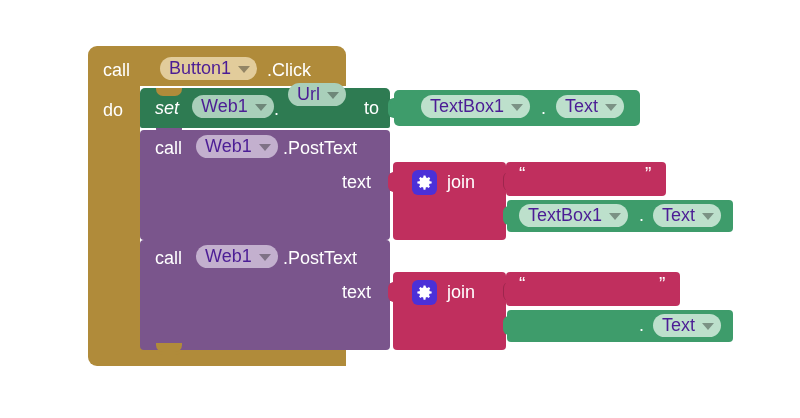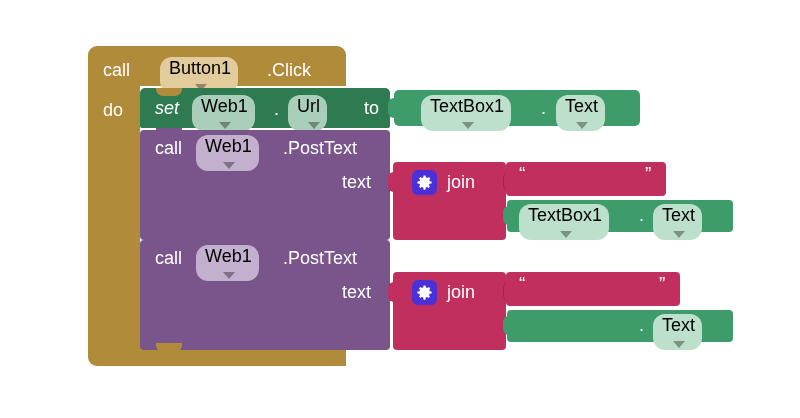--- a/index.html
+++ b/index.html
@@ -38,24 +38,23 @@
 
   
   .field {
     display: inline-flex;
     align-items: center;
     gap: 6px;
     border-radius: 12px;
     padding: 2px 7px 3px 9px;
     font-size: 18px;
     line-height: 1;
-    color: #000000;
+    color: #4c1d95;
     white-space: nowrap;
     font-family: "Liberation Sans", sans-serif;
-    flex-direction: column;
   }
   .field.plain { padding-right: 9px; }
 
   .caret {
     display: inline-block;
     width: 0; height: 0;
     border-left: 6px solid transparent;
     border-right: 6px solid transparent;
     border-top: 7px solid rgba(0,0,0,0.35);
     margin-left: 1px;
@@ -122,22 +121,22 @@
     left: 156px; top: 128px;
     width: 26px; height: 8px;
     background: #7A558C;
     border-bottom-left-radius: 7px;
     border-bottom-right-radius: 7px;
   }
   #set-label      { left: 155px; top: 99px; font-style: italic; }
   #set-web1       { left: 192px; top: 95px;
                     background: #A9CFBA; }
   #set-dot        { left: 274px; top: 100px; color:#fff; font-size:18px; }
-  #set-url        { left: 288px; top: 95px;
-                    background: #A9CFBA; align-items: flex-end; }
+  #set-url        { left: 288px; top: 83px;
+                    background: #A9CFBA; }
   #set-to         { left: 364px; top: 99px; }
 
   
   #set-socket {
     left: 382px; top: 98px;
     width: 11px; height: 20px;
     background: #2E7B52;
     border-radius: 0 6px 6px 0;
   }
   #set-socket-hole {

